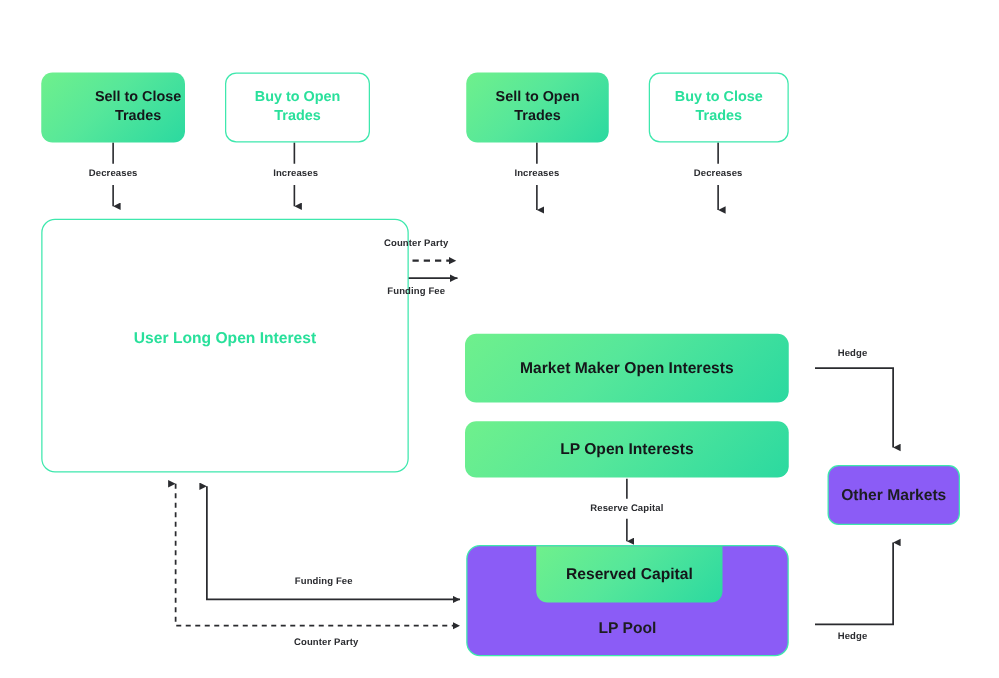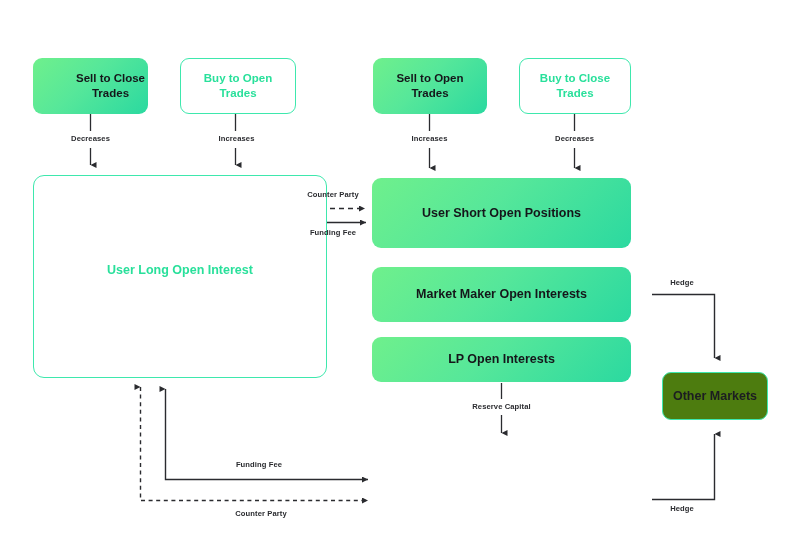--- a/index.html
+++ b/index.html
@@ -42,21 +42,21 @@
     color: #15161a;
     font-weight: 700;
   }
   .node-outline {
     background: #ffffff;
     border: 1.4px solid #3ee8ad;
     color: #29e09b;
     font-weight: 700;
   }
   .node-outline-dark {
-    background: #4d7c0f;
+    background: #8b5cf6;
     border: 1.4px solid #3ee8ad;
     color: #1c1d21;
     font-weight: 700;
   }
   .edge-label {
     position: absolute;
     font-size: 7.6px;
     color: #2a2b2f;
     white-space: nowrap;
     letter-spacing: 0.1px;
@@ -163,32 +163,35 @@
 
   <div class="node node-outline" style="left:519px; top:58px; width:112px; height:56px; font-size:11.5px;">
     <span style="white-space:pre-line;text-align:center;">Buy to Close
 Trades</span>
   </div>
 
   <div class="node node-outline" style="left:33px; top:175px; width:294px; height:203px; font-size:12.5px; border-radius:11px;">
     <span style="position:relative; top:-6px;">User Long Open Interest</span>
   </div>
 
-  <div class="node node-filled" style="left:372px; top:178px; width:259px; height:70px; font-size:12.5px;">
-    <span>User Short Open Positions</span>
-  </div>
 
   <div class="node node-filled" style="left:372px; top:267px; width:259px; height:55px; font-size:12.5px;">
     <span>Market Maker Open Interests</span>
   </div>
 
   <div class="node node-filled" style="left:372px; top:337px; width:259px; height:45px; font-size:12.5px;">
     <span>LP Open Interests</span>
   </div>
 
+  <div class="node node-outline-dark" style="left:373px; top:436px; width:258px; height:89px; border-radius:11px; display:block;">
+    <div class="node node-filled" style="left:55px; top:0px; width:149px; height:45px; font-size:12.5px; border-radius:0 0 9px 9px;">
+      <span>Reserved Capital</span>
+    </div>
+    <div class="lp-pool-label" style="top:57px;">LP Pool</div>
+  </div>
 
   <div class="node node-outline-dark" style="left:662px; top:372px; width:106px; height:48px; font-size:12.5px;">
     <span>Other Markets</span>
   </div>
 
   <div class="edge-label" style="left:63px; top:134px; width:55px; text-align:center;">Decreases</div>
 
   <div class="edge-label" style="left:209px; top:134px; width:55px; text-align:center;">Increases</div>
 
   <div class="edge-label" style="left:402px; top:134px; width:55px; text-align:center;">Increases</div>

